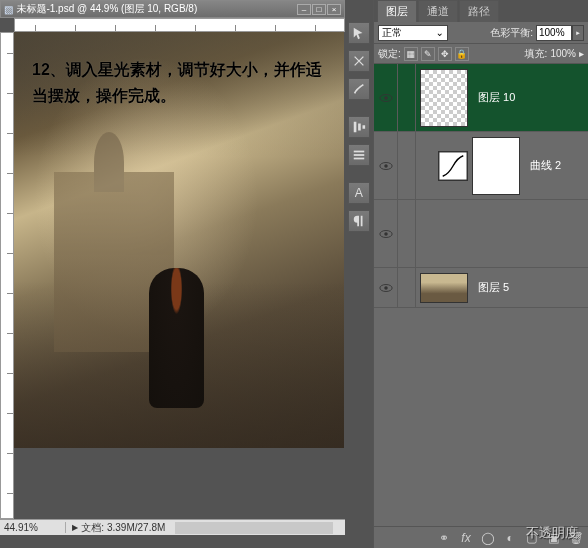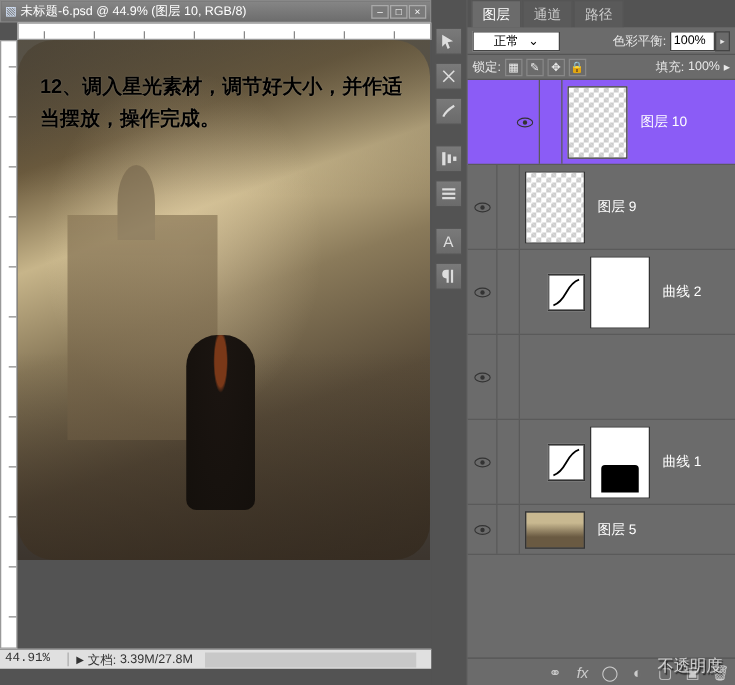--- a/index.html
+++ b/index.html
@@ -9,57 +9,57 @@
 
 .doc-window { width: 345px; height: 535px; background: #535353; position: relative; }
 .doc-titlebar { height: 18px; background: linear-gradient(#868686, #6d6d6d); display: flex; align-items: center; padding: 0 3px; font-size: 10px; color: #fff; border: 1px solid #888; }
 .doc-titlebar .icon { margin-right: 3px; color: #d8e8ff; }
 .doc-titlebar .title { flex: 1; white-space: nowrap; overflow: hidden; }
 .doc-titlebar .win-btns { display: flex; gap: 1px; }
 .doc-titlebar .win-btn { width: 14px; height: 11px; background: #7a7a7a; border: 1px solid #aaa; display: flex; align-items: center; justify-content: center; font-size: 8px; cursor: pointer; }
 .doc-ruler-h { height: 14px; background: #fff; border: 1px solid #999; position: relative; margin-left: 14px; }
 .doc-ruler-v { width: 14px; background: #fff; border: 1px solid #999; position: absolute; left: 0; top: 32px; bottom: 16px; }
 .doc-canvas-wrap { position: absolute; left: 14px; top: 32px; right: 0; bottom: 16px; background: #535353; overflow: hidden; }
-.doc-canvas { width: 330px; height: 416px; background: linear-gradient(160deg, #3a3530 0%, #6b5a3d 20%, #c7b58a 35%, #8a7a5a 50%, #5a4d3a 70%, #3d3428 100%); position: relative; border-radius: 29px; }
+.doc-canvas { width: 330px; height: 416px; background: linear-gradient(160deg, #3a3530 0%, #6b5a3d 20%, #c7b58a 35%, #8a7a5a 50%, #5a4d3a 70%, #3d3428 100%); position: relative; }
 .canvas-text { position: absolute; top: 25px; left: 18px; right: 10px; font-size: 16px; color: #000; font-weight: bold; line-height: 1.6; text-shadow: 0 0 1px rgba(255,255,255,0.3); }
 .canvas-overlay { position: absolute; inset: 0; background: 
   radial-gradient(ellipse at 40% 40%, rgba(240,220,180,0.4) 0%, transparent 40%),
   linear-gradient(to bottom, rgba(90,80,60,0.6) 0%, transparent 30%, transparent 60%, rgba(50,40,30,0.7) 100%);
 }
 .castle { position: absolute; left: 40px; top: 140px; width: 120px; height: 180px; background: linear-gradient(#8a7858, #6a5a42); opacity: 0.7; }
 .castle::before { content: ""; position: absolute; top: -40px; left: 40px; width: 30px; height: 60px; background: #7a6a50; border-radius: 50% 50% 0 0; }
 .figure { position: absolute; bottom: 40px; left: 135px; width: 55px; height: 140px; background: radial-gradient(ellipse at 50% 15%, #7a3818 0%, #7a3818 12%, #1a1410 15%, #14100c 100%); border-radius: 25px 25px 8px 8px; }
 .doc-statusbar { position: absolute; left: 0; right: 0; bottom: 0; height: 16px; background: #e0e0e0; border-top: 1px solid #999; display: flex; align-items: center; font-size: 10px; color: #333; }
-.doc-statusbar .zoom { width: 55px; padding: 0 4px; border-right: 1px solid #aaa; font-family: Liberation Mono, monospace; }
+.doc-statusbar .zoom { width: 66px; padding: 0 4px; border-right: 1px solid #aaa; }
 .doc-statusbar .info { padding: 0 6px; display: flex; align-items: center; gap: 3px; }
 .doc-statusbar .arrow { font-size: 8px; }
 .doc-statusbar .scroll-h { flex: 1; background: #c8c8c8; height: 12px; margin: 0 12px 0 4px; }
 
 
 .mid-tools { width: 28px; background: #535353; padding-top: 20px; display: flex; flex-direction: column; gap: 2px; }
 .mid-tools .tool { width: 22px; height: 22px; background: linear-gradient(#7a7a7a, #6a6a6a); border: 1px solid #555; margin: 2px auto; display: flex; align-items: center; justify-content: center; cursor: pointer; }
 .mid-tools .gap { height: 8px; }
 .mid-tools svg { width: 14px; height: 14px; }
 
 
 .layers-panel { flex: 1; background: #6b6b6b; display: flex; flex-direction: column; border-left: 1px solid #555; }
 .panel-tabs { height: 22px; background: #535353; display: flex; align-items: flex-end; padding-left: 3px; }
 .panel-tab { padding: 3px 8px; font-size: 11px; color: #ccc; cursor: pointer; border: 1px solid #555; border-bottom: none; margin-right: 1px; background: #5a5a5a; margin-top: 28px; }
 .panel-tab.active { background: #6b6b6b; color: #fff; }
 .panel-opts { height: 22px; background: #6b6b6b; display: flex; align-items: center; padding: 0 4px; font-size: 10px; color: #e8e8e8; border-bottom: 1px solid #555; }
-.panel-opts .blend { width: 70px; height: 16px; background: #fff; color: #000; border: 1px solid #444; padding: 0 16px; display: flex; align-items: center; justify-content: space-between; }
+.panel-opts .blend { width: 70px; height: 16px; background: #fff; color: #000; border: 1px solid #444; padding: 0 3px; display: flex; align-items: center; justify-content: space-between; }
 .panel-opts .lbl { margin-left: auto; margin-right: 3px; }
 .panel-opts .pct { width: 36px; height: 16px; background: #fff; color: #000; border: 1px solid #444; display: flex; align-items: center; padding: 0 2px; }
 .panel-opts .arr { width: 12px; height: 16px; background: #6a6a6a; border: 1px solid #444; display: flex; align-items: center; justify-content: center; font-size: 7px; cursor: pointer; }
 .panel-lock { height: 20px; background: #6b6b6b; display: flex; align-items: center; padding: 0 4px; font-size: 10px; color: #e8e8e8; border-bottom: 1px solid #555; gap: 3px; }
 .panel-lock .lock-icon { width: 14px; height: 14px; border: 1px solid #888; display: flex; align-items: center; justify-content: center; font-size: 9px; cursor: pointer; }
 
 .layers-list { flex: 1; overflow-y: auto; background: #6b6b6b; }
 .layer-row { display: flex; min-height: 68px; border-bottom: 1px solid #5a5a5a; }
-.layer-row.selected { background: #8b5cf6; justify-content: center; }
+.layer-row.selected { background: #14532d; }
 .layer-row.sub { min-height: 68px; }
 .layer-vis { width: 24px; display: flex; align-items: center; justify-content: center; border-right: 1px solid #5a5a5a; cursor: pointer; }
 .layer-vis svg { width: 14px; height: 10px; }
 .layer-link { width: 18px; border-right: 1px solid #5a5a5a; }
 .layer-thumb-wrap { display: flex; align-items: center; padding: 4px; gap: 4px; }
 .layer-thumb { width: 48px; height: 58px; background: #fff; border: 1px solid #333; position: relative; }
 .layer-thumb.checker { background-image: 
   linear-gradient(45deg, #ccc 25%, transparent 25%, transparent 75%, #ccc 75%),
   linear-gradient(45deg, #ccc 25%, transparent 25%, transparent 75%, #ccc 75%);
   background-size: 8px 8px; background-position: 0 0, 4px 4px; background-color: #fff; }
@@ -84,21 +84,21 @@
 .doc-ruler-v .tick { height: 1px; width: 6px; right: 0; }
 </style>
 </head>
 <body>
 
 <div class="app">
 
   <div class="doc-window">
     <div class="doc-titlebar">
       <span class="icon">▧</span>
-      <span class="title">未标题-6.psd @ 44.9% (图层 10, RGB/8)</span>
+      <span class="title">未标题-1.psd @ 44.9% (图层 10, RGB/8)</span>
       <div class="win-btns">
         <div class="win-btn">–</div>
         <div class="win-btn">□</div>
         <div class="win-btn">×</div>
       </div>
     </div>
     <div class="doc-ruler-h">
       <div class="tick" style="left:20px"></div>
         <div class="tick" style="left:60px"></div>
         <div class="tick" style="left:100px"></div>
@@ -220,33 +220,20 @@
               <circle cx="8" cy="5" r="2" fill="#333"></circle>
             </svg>
           </div>
         <div class="layer-link"></div>
         <div class="layer-thumb-wrap">
           <div class="layer-thumb checker"></div>
           <span class="layer-name">图层 10</span>
         </div>
       </div>
 
-      <div class="layer-row">
-        <div class="layer-vis">
-            <svg viewBox="0 0 16 10">
-              <ellipse cx="8" cy="5" rx="7" ry="4" fill="none" stroke="#333"></ellipse>
-              <circle cx="8" cy="5" r="2" fill="#333"></circle>
-            </svg>
-          </div>
-        <div class="layer-link"></div>
-        <div class="layer-thumb-wrap">
-          <div class="layer-thumb checker"></div>
-          <span class="layer-name">图层 9</span>
-        </div>
-      </div>
 
       <div class="layer-row sub">
         <div class="layer-vis">
             <svg viewBox="0 0 16 10">
               <ellipse cx="8" cy="5" rx="7" ry="4" fill="none" stroke="#333"></ellipse>
               <circle cx="8" cy="5" r="2" fill="#333"></circle>
             </svg>
           </div>
         <div class="layer-link"></div>
         <div class="layer-thumb-wrap">
@@ -262,37 +249,20 @@
       <div class="layer-row sub">
         <div class="layer-vis">
             <svg viewBox="0 0 16 10">
               <ellipse cx="8" cy="5" rx="7" ry="4" fill="none" stroke="#333"></ellipse>
               <circle cx="8" cy="5" r="2" fill="#333"></circle>
             </svg>
           </div>
         <div class="layer-link"></div>
       </div>
 
-      <div class="layer-row sub">
-        <div class="layer-vis">
-            <svg viewBox="0 0 16 10">
-              <ellipse cx="8" cy="5" rx="7" ry="4" fill="none" stroke="#333"></ellipse>
-              <circle cx="8" cy="5" r="2" fill="#333"></circle>
-            </svg>
-          </div>
-        <div class="layer-link"></div>
-        <div class="layer-thumb-wrap">
-          <div class="layer-thumb adj"><svg viewBox="0 0 30 30">
-                <rect width="30" height="30" fill="#fff" stroke="#333"></rect>
-                <path d="M4 26 Q10 24 15 15 Q20 6 26 4" stroke="#000" fill="none" stroke-width="1.5"></path>
-              </svg></div>
-          <div class="layer-thumb mask-black"></div>
-          <span class="layer-name">曲线 1</span>
-        </div>
-      </div>
 
       <div class="layer-row" style="min-height:40px">
         <div class="layer-vis">
             <svg viewBox="0 0 16 10">
               <ellipse cx="8" cy="5" rx="7" ry="4" fill="none" stroke="#333"></ellipse>
               <circle cx="8" cy="5" r="2" fill="#333"></circle>
             </svg>
           </div>
         <div class="layer-link"></div>
         <div class="layer-thumb-wrap">

